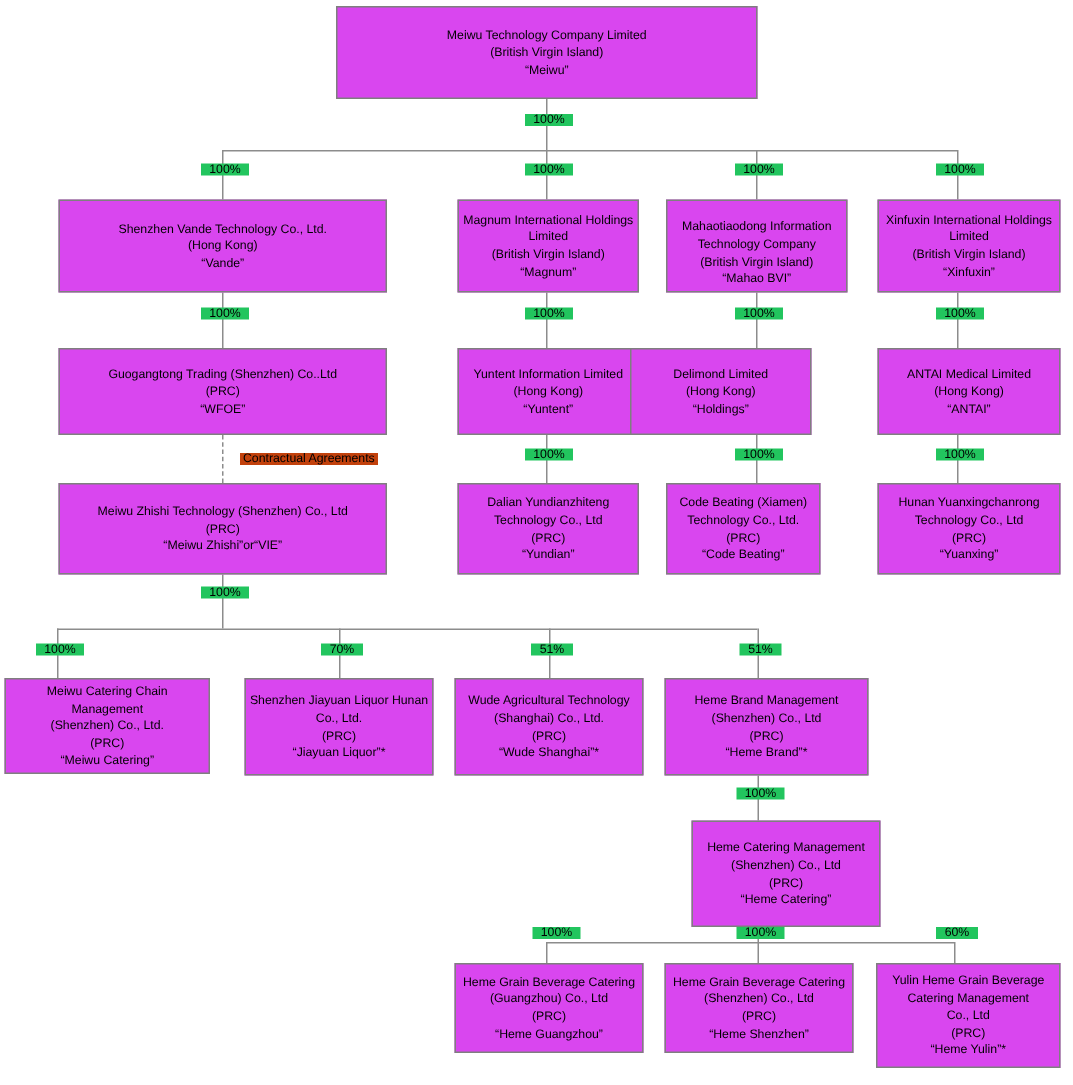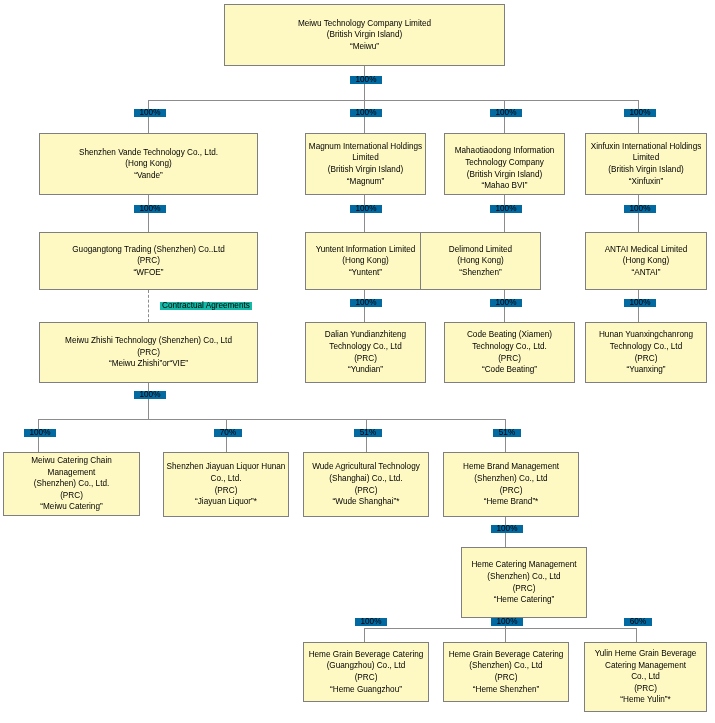--- a/index.html
+++ b/index.html
@@ -16,21 +16,21 @@
     position: relative;
     width: 715px;
     height: 723px;
     overflow: hidden;
     background: #ffffff;
   }
   .node {
     position: absolute;
     box-sizing: border-box;
     border: 1px solid #7f7f7f;
-    background: #fef9c3;
+    background: #d946ef;
     display: flex;
     flex-direction: column;
     align-items: center;
     justify-content: center;
     text-align: center;
     font-size: 8.2px;
     line-height: 1.42;
     padding: 2px 18px;
     z-index: 3;
   }
@@ -38,30 +38,30 @@
     display: block;
     white-space: nowrap;
   }
   .pct {
     position: absolute;
     font-size: 8.2px;
     line-height: 1;
     text-align: center;
     white-space: nowrap;
     z-index: 4;
-    background: #0369a1;
+    background: #22c55e;
     padding: 0 1px;
   }
   .caption {
     position: absolute;
     font-size: 8.2px;
     line-height: 1;
     white-space: nowrap;
     z-index: 4;
-    background: #14b8a6;
+    background: #c2410c;
     padding: 0 2px;
   }
   .vline {
     position: absolute;
     width: 0;
     border-left: 1px solid #8c8c8c;
     z-index: 1;
   }
   .hline {
     position: absolute;
@@ -148,21 +148,21 @@
 
   <div class="node" style="left:305px; top:232px; width:121px; height:58px;">
     <span class="ln">Yuntent Information Limited</span>
     <span class="ln">(Hong Kong)</span>
     <span class="ln">“Yuntent”</span>
   </div>
 
   <div class="node" style="left:420px; top:232px; width:121px; height:58px;">
     <span class="ln">Delimond Limited</span>
     <span class="ln">(Hong Kong)</span>
-    <span class="ln">“Shenzhen”</span>
+    <span class="ln">“Holdings”</span>
   </div>
 
   <div class="node" style="left:585px; top:232px; width:122px; height:58px;">
     <span class="ln">ANTAI Medical Limited</span>
     <span class="ln">(Hong Kong)</span>
     <span class="ln">“ANTAI”</span>
   </div>
 
   <div class="vline dashed" style="left:148px; top:290px; height:32px;"></div>
   <div class="caption" style="left:160px; top:302px;">Contractual Agreements</div>
@@ -182,21 +182,21 @@
     <span class="ln">“Meiwu Zhishi”or“VIE”</span>
   </div>
 
   <div class="node" style="left:305px; top:322px; width:121px; height:61px;">
     <span class="ln">Dalian Yundianzhiteng</span>
     <span class="ln">Technology Co., Ltd</span>
     <span class="ln">(PRC)</span>
     <span class="ln">“Yundian”</span>
   </div>
 
-  <div class="node" style="left:444px; top:322px; width:131px; height:61px;">
+  <div class="node" style="left:444px; top:322px; width:103px; height:61px;">
     <span class="ln">Code Beating (Xiamen)</span>
     <span class="ln">Technology Co., Ltd.</span>
     <span class="ln">(PRC)</span>
     <span class="ln">“Code Beating”</span>
   </div>
 
   <div class="node" style="left:585px; top:322px; width:122px; height:61px;">
     <span class="ln">Hunan Yuanxingchanrong</span>
     <span class="ln">Technology Co., Ltd</span>
     <span class="ln">(PRC)</span>

